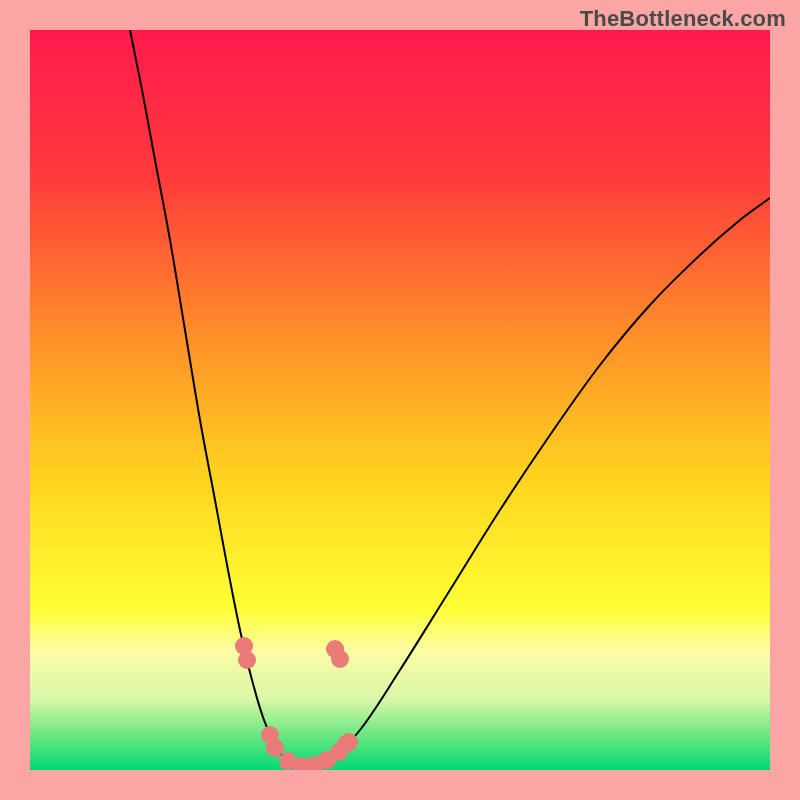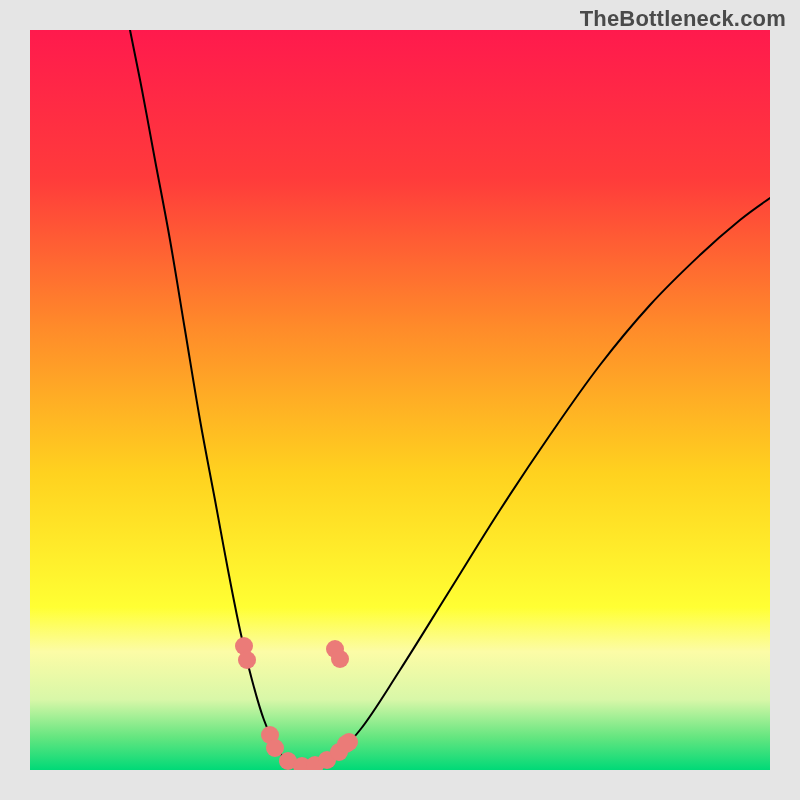--- a/index.html
+++ b/index.html
@@ -9,21 +9,21 @@
     height: 800px;
     background: #000;
     font-family: Arial, Helvetica, sans-serif;
   }
   .frame {
     position: absolute;
     left: 0;
     top: 0;
     width: 800px;
     height: 800px;
-    background: #e5e5e5;
+    background: #fca5a5;
   }
   .plot {
     position: absolute;
     left: 30px;
     top: 30px;
     width: 740px;
     height: 740px;
     overflow: hidden;
   }
   .watermark {

